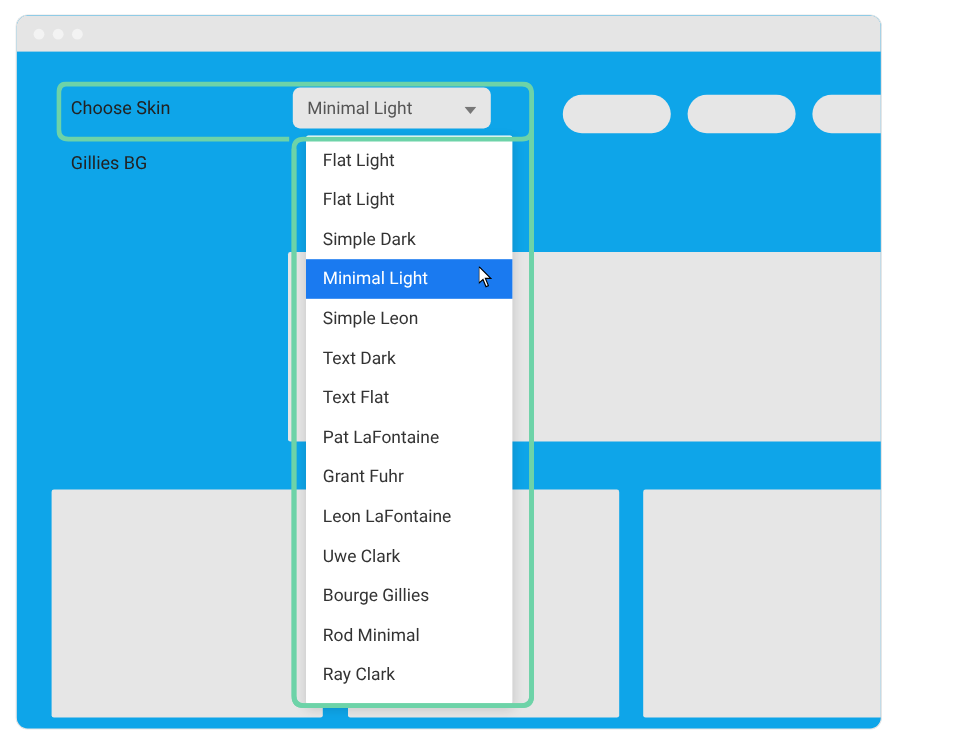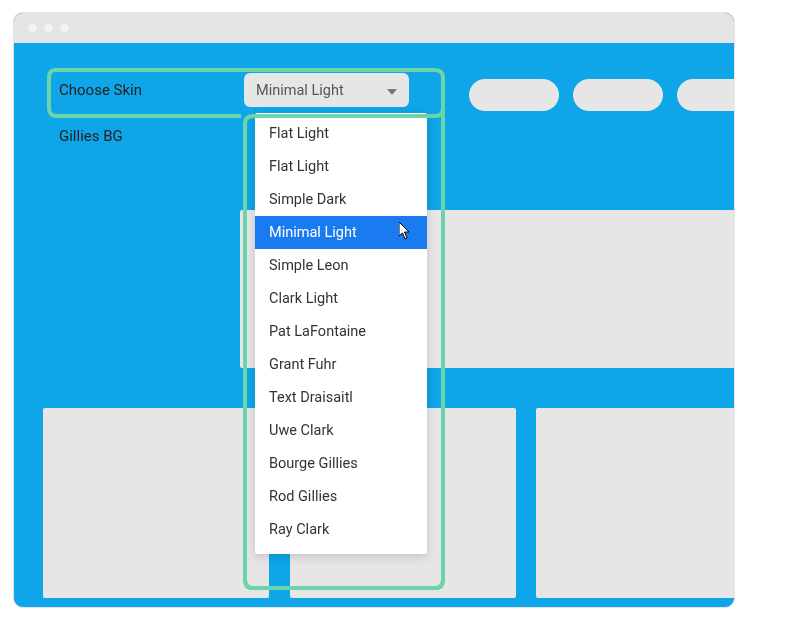--- a/index.html
+++ b/index.html
@@ -156,27 +156,28 @@
   <div class="placeholder-big" style="left:522px; top:395px; width:226px; height:190px;"></div>
 
   <div class="dropdown" id="dropdown-list">
       <div class="dropdown-item">Flat Light</div>
       <div class="dropdown-item">Flat Light</div>
       <div class="dropdown-item">Simple Dark</div>
       <div class="dropdown-item selected">Minimal Light<span class="cursor"><svg width="13" height="18" viewBox="0 0 13 18">
             <path d="M0 0 L0 14 L3.5 11 L6 17 L8 16 L5.5 10 L10 10 Z" fill="#fff" stroke="#000" stroke-width="1"></path>
           </svg></span></div>
       <div class="dropdown-item">Simple Leon</div>
-      <div class="dropdown-item">Clark Light</div>
+      <div class="dropdown-item">Text Dark</div>
+      <div class="dropdown-item">Text Flat</div>
       <div class="dropdown-item">Pat LaFontaine</div>
       <div class="dropdown-item">Grant Fuhr</div>
-      <div class="dropdown-item">Text Draisaitl</div>
+      <div class="dropdown-item">Leon LaFontaine</div>
       <div class="dropdown-item">Uwe Clark</div>
       <div class="dropdown-item">Bourge Gillies</div>
-      <div class="dropdown-item">Rod Gillies</div>
+      <div class="dropdown-item">Rod Minimal</div>
       <div class="dropdown-item">Ray Clark</div>
     </div>
 
 </div>
 
 <svg style="position:absolute; left:47px; top:68px; z-index:30; pointer-events:none;" width="401" height="525">
   <path d="M 8 2 
            L 388 2 
            Q 396 2 396 10
            L 396 40

